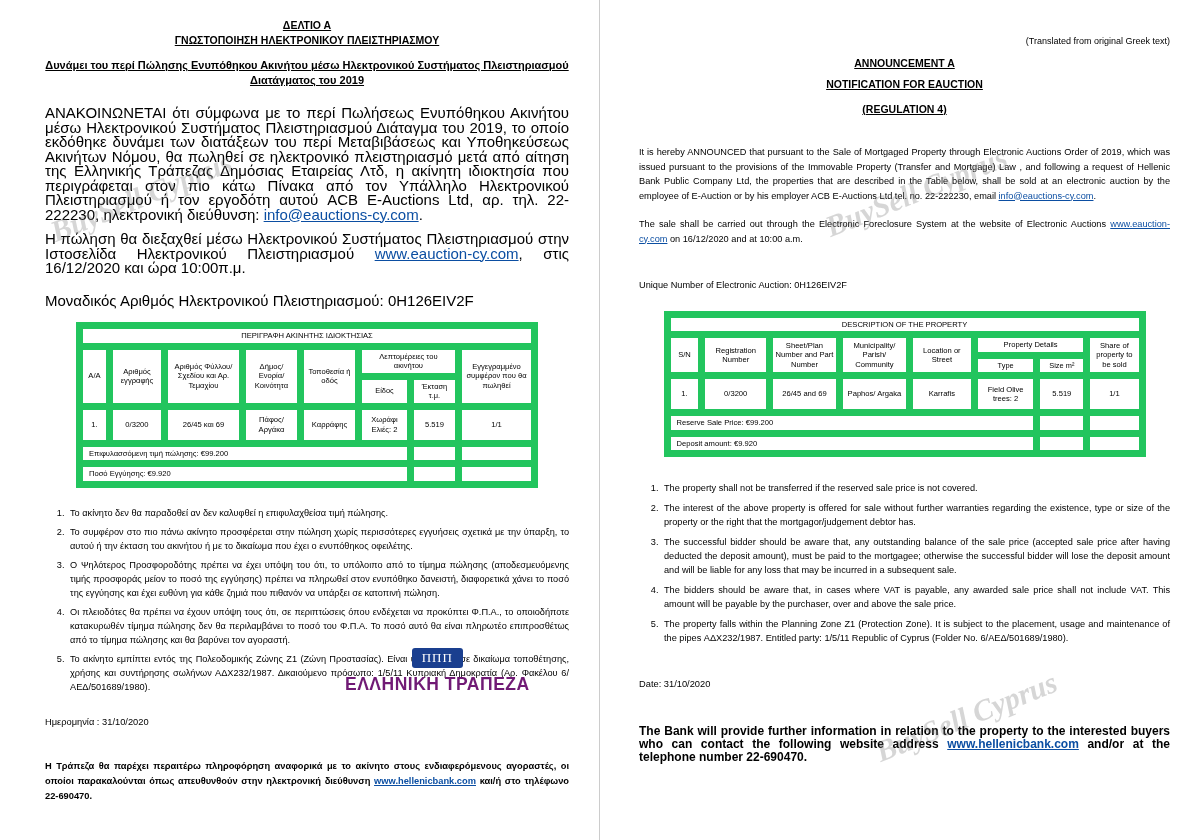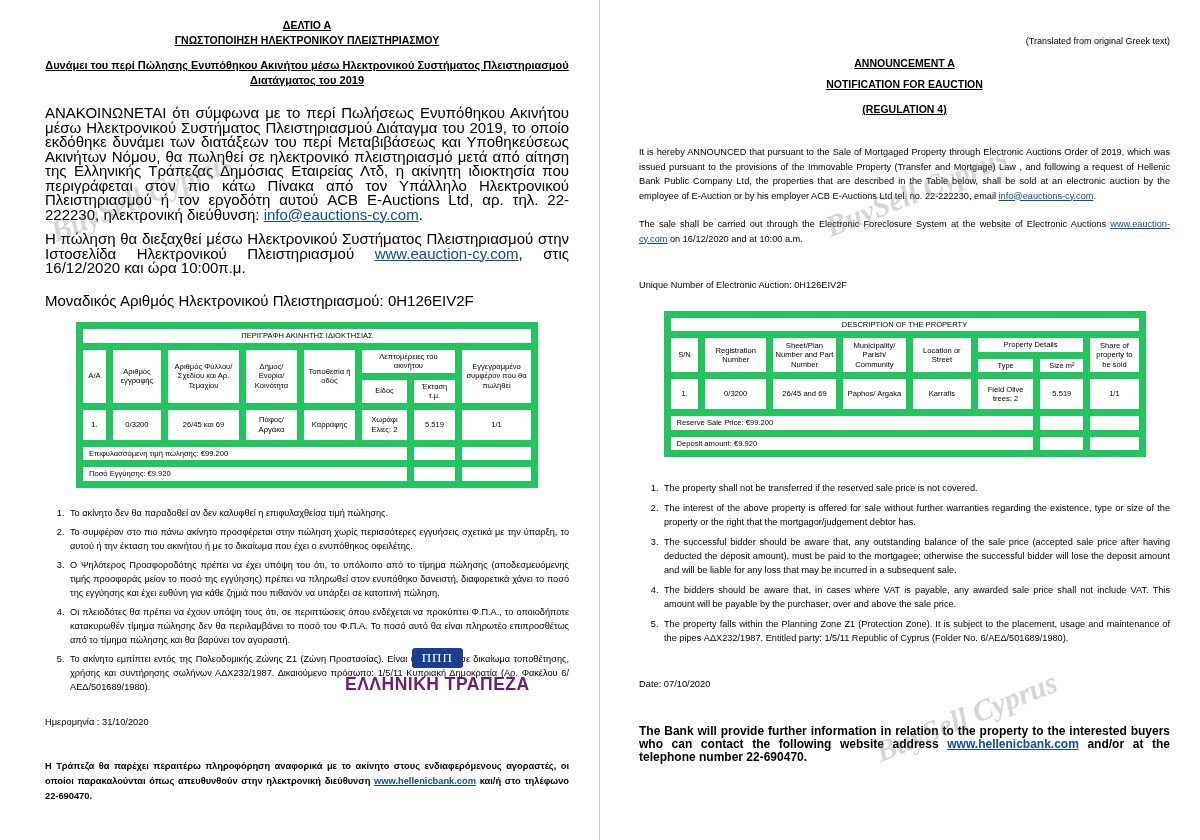--- a/index.html
+++ b/index.html
@@ -373,21 +373,21 @@
       <li>The property shall not be transferred if the reserved sale price is not covered.</li>
       <li>The interest of the above property is offered for sale without further warranties regarding the existence, type or size of the property or the right that the mortgagor/judgement debtor has.</li>
       <li>The successful bidder should be aware that, any outstanding balance of the sale price (accepted sale price after having deducted the deposit amount), must be paid to the mortgagee; otherwise the successful bidder will lose the deposit amount and will be liable for any loss that may be incurred in a subsequent sale.</li>
       <li>The bidders should be aware that, in cases where VAT is payable, any awarded sale price shall not include VAT. This amount will be payable by the purchaser, over and above the sale price.</li>
       <li>The property falls within the Planning Zone Z1 (Protection Zone). It is subject to the placement, usage and maintenance of the pipes ΑΔΧ232/1987. Entitled party: 1/5/11 Republic of Cyprus (Folder No. 6/ΑΕΔ/501689/1980).</li>
     </ol>
 
     <div class="gap18"></div>
     <div class="gap10"></div>
 
-    <p class="datetxt">Date: 07/10/2020</p>
+    <p class="datetxt">Date: 31/10/2020</p>
 
     <div class="gap18"></div>
     <div class="gap18"></div>
 
     <p class="footer-note-en"><span>The Bank will provide further information in relation to the property to the interested buyers who can contact the following website address </span><a class="link" href="#">www.hellenicbank.com</a><span> and/or at the telephone number 22-690470.</span></p>
 
   </div>
 
   <div class="wm wm1">BuySell Cyprus</div>
   <div class="wm wm2">BuySell Cyprus</div>

